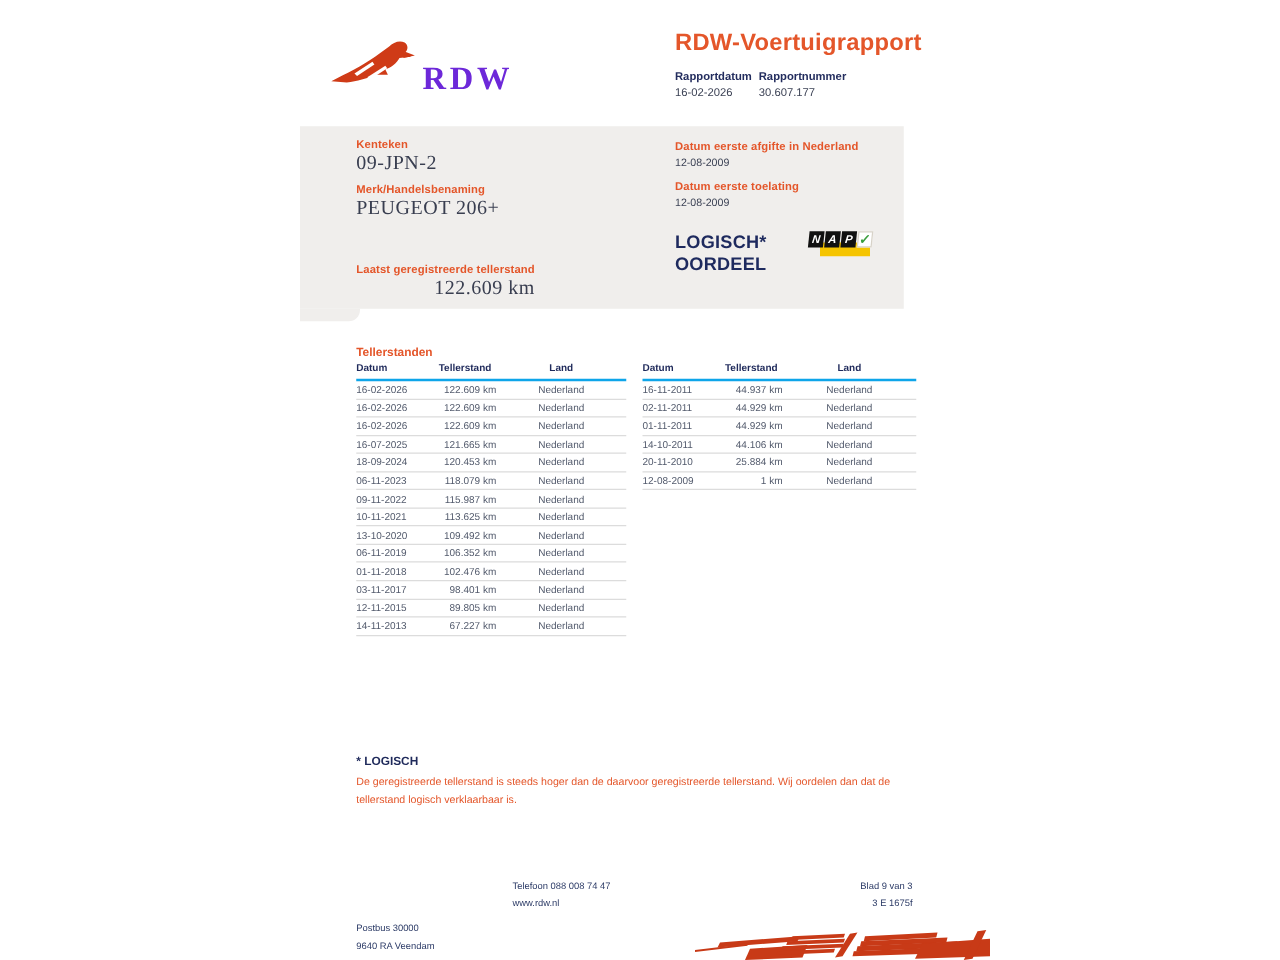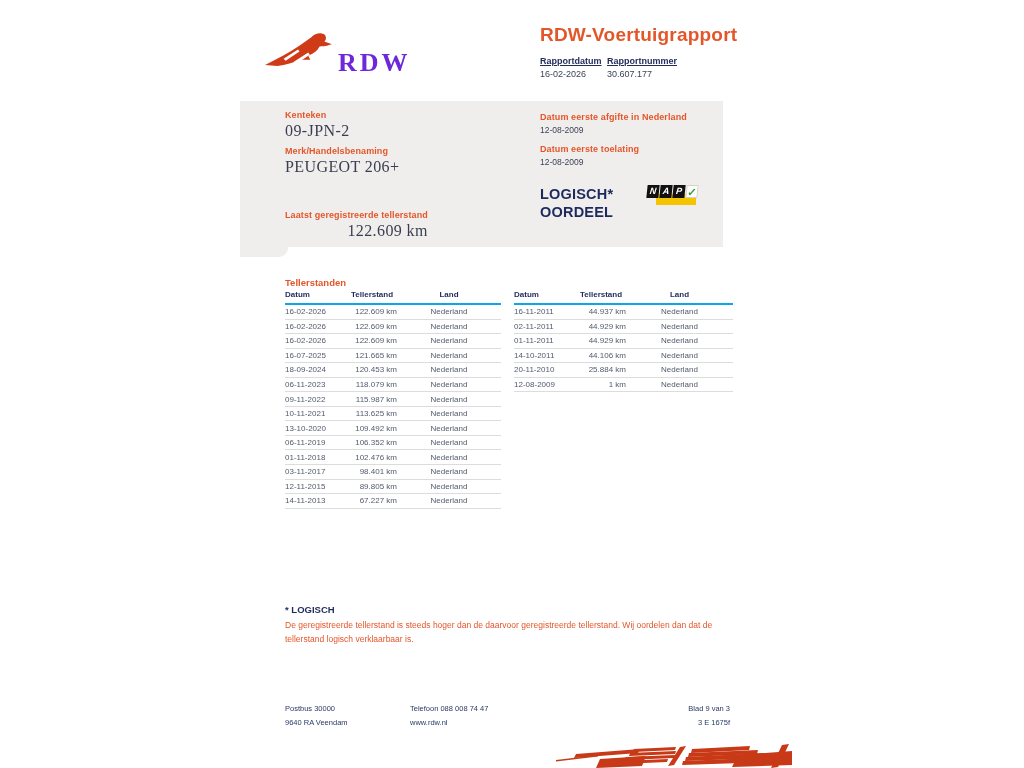--- a/index.html
+++ b/index.html
@@ -6,21 +6,21 @@
   html,body { width:1024px; height:768px; background:#ffffff; overflow:hidden;
               font-family:"Liberation Sans", sans-serif; }
   .page { position:relative; width:1024px; height:768px; background:#fff; }
 
   
   .eagle { position:absolute; left:263px; top:30px; width:72px; height:40px; }
   .logo-text { position:absolute; left:338px; top:20px; font-family:"Liberation Serif",serif;
                font-weight:bold; font-size:26px; letter-spacing:3px; color:#6d28d9;margin-top:28px; }
   .doc-title { position:absolute; left:540px; top:24px; font-size:19px; font-weight:bold;
                color:#e4562a; letter-spacing:0.2px; }
-  .meta-label { position:absolute; top:56px; font-size:9px; font-weight:bold; color:#232d5e;text-decoration:underline; }
+  .meta-label { position:absolute; top:56px; font-size:9px; font-weight:bold; color:#232d5e; }
   .meta-value { position:absolute; top:69px; font-size:9px; color:#3d4356; }
   .ml1 { left:540px; } .ml2 { left:607px; }
 
   
   .sum-box { position:absolute; left:240px; top:101px; width:483px; height:146px;
              background:#f0eeec; }
   .sum-tab { position:absolute; left:240px; top:247px; width:48px; height:10px;
              background:#f0eeec; border-bottom-right-radius:9px; }
   .fld-label { font-size:9px; font-weight:bold; color:#e4562a; letter-spacing:0.1px; }
   .fld-big { font-family:"Liberation Serif",serif; font-size:16px; color:#393e50;
@@ -58,21 +58,21 @@
   .t-head .c1 { text-align:left; }
 
   
   .fn-title { position:absolute; left:285px; top:604px; font-size:9.5px; font-weight:bold;
               color:#1f2a5b; }
   .fn-text { position:absolute; left:285px; top:618px; width:442px; font-size:8.5px;
              line-height:14px; color:#e4562a; }
 
   
   .foot { position:absolute; font-size:7.5px; color:#2b3a66; line-height:14px; }
-  .foot-a { left:285px; top:702px; }
+  .foot-a { left:285px; top:736px; }
   .foot-b { left:410px; top:702px; }
   .foot-c { left:610px; top:702px; width:120px; text-align:right; }
 
   
   .wing { position:absolute; left:542px; top:741px; width:250px; height:27px; }
 </style>
 </head>
 <body>
 
 <div class="page">

